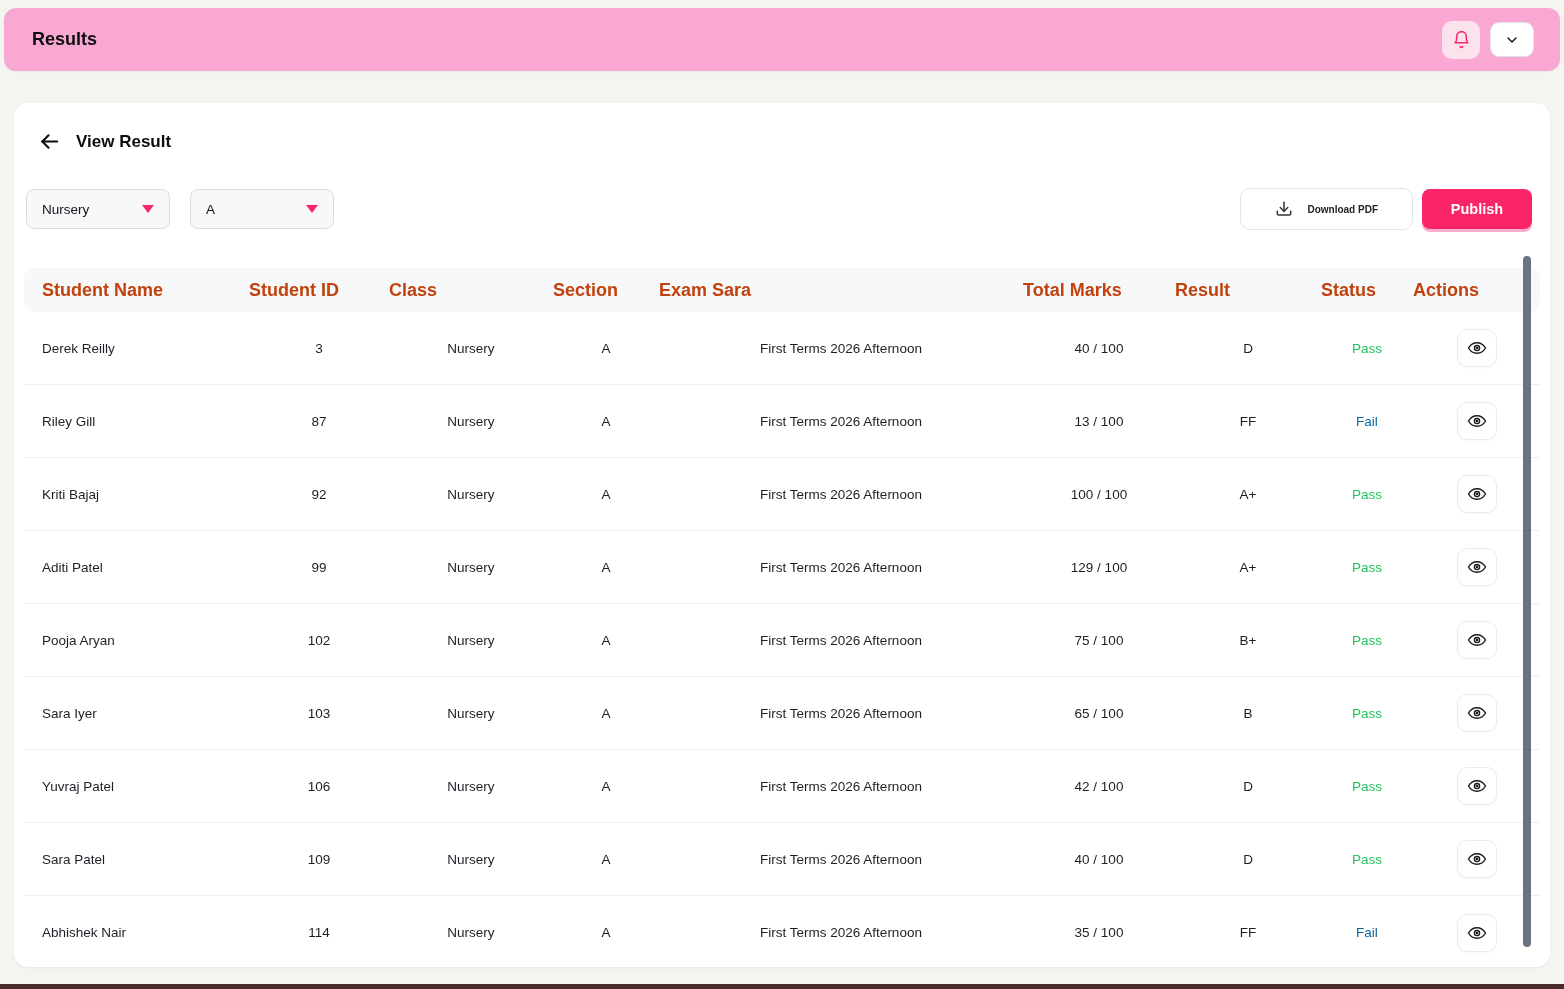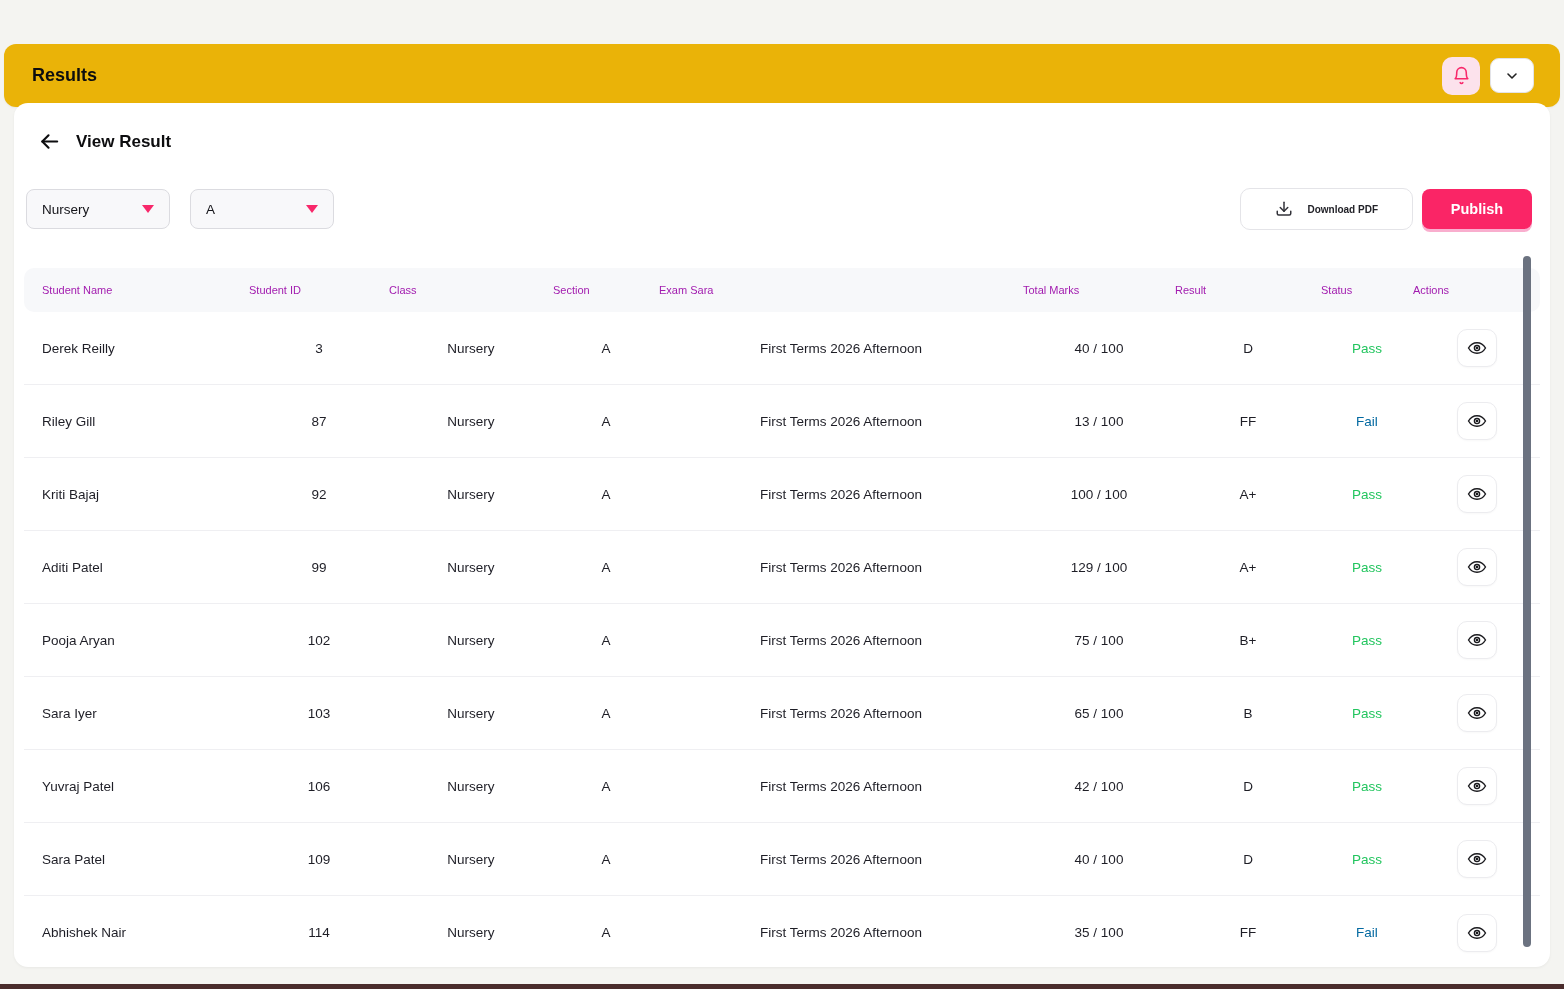--- a/index.html
+++ b/index.html
@@ -9,25 +9,24 @@
     background:#F4F4F1;
     font-family:"Liberation Sans", sans-serif;
     position:relative;
     overflow:hidden;
     color:#1b1b20;
   }
 
   
   .topbar {
     position:absolute; left:4px; top:8px; width:1556px; height:63px;
-    background:#eab308; border-radius:12px;
+    background:#f9a8d4; border-radius:12px;
     box-shadow:0 1px 2px rgba(0,0,0,.05);
     display:flex; align-items:center; justify-content:space-between;
     padding:0 26px 0 28px;
-    margin-top:36px;
   }
   .page-title { font-size:18px; font-weight:700; color:#0d0d0f; }
   .topbar-right { display:flex; align-items:center; gap:10px; }
   .bell-btn {
     width:38px; height:38px; border:none; border-radius:10px;
     background:#FCE2EC; display:flex; align-items:center; justify-content:center;
     cursor:pointer;
   }
   .chevron-btn {
     width:44px; height:35px; border:1px solid #E3E3E7; border-radius:9px;
@@ -72,21 +71,21 @@
 
   
   .table { margin:38px 10px 0 10px; position:relative; }
   .grid-cols {
     display:grid;
     grid-template-columns:225px 140px 164px 106px 364px 152px 146px 92px 1fr;
     align-items:center;
   }
   .thead {
     height:44px; background:#F7F8FA; border-radius:10px;
-    font-size:11px; font-weight:400; color:#a21caf;
+    font-size:18px; font-weight:700; color:#c2410c;
   }
   .th { }
   .th.first { text-align:left; padding-left:18px; }
   .trow {
     height:73px; font-size:13.5px; color:#1e1e26;
     border-bottom:1px solid #EFEFF2;
   }
   .trow:last-child { border-bottom:none; }
   .td { text-align:center; }
   .td.name { text-align:left; padding-left:18px; }

